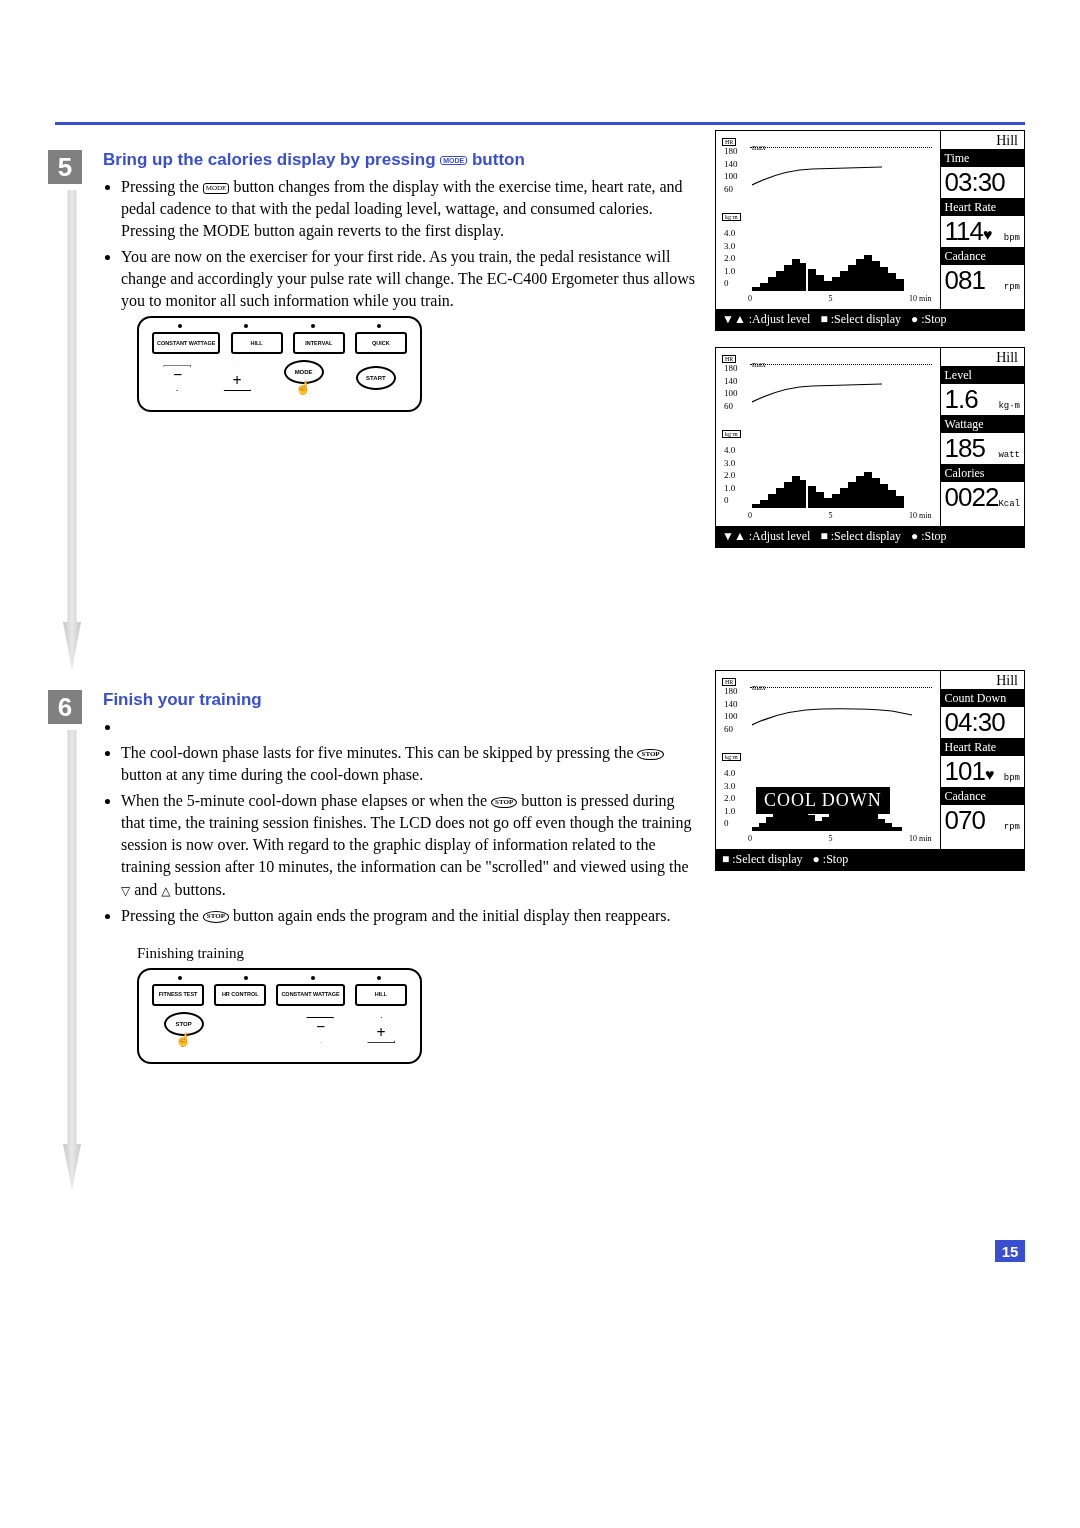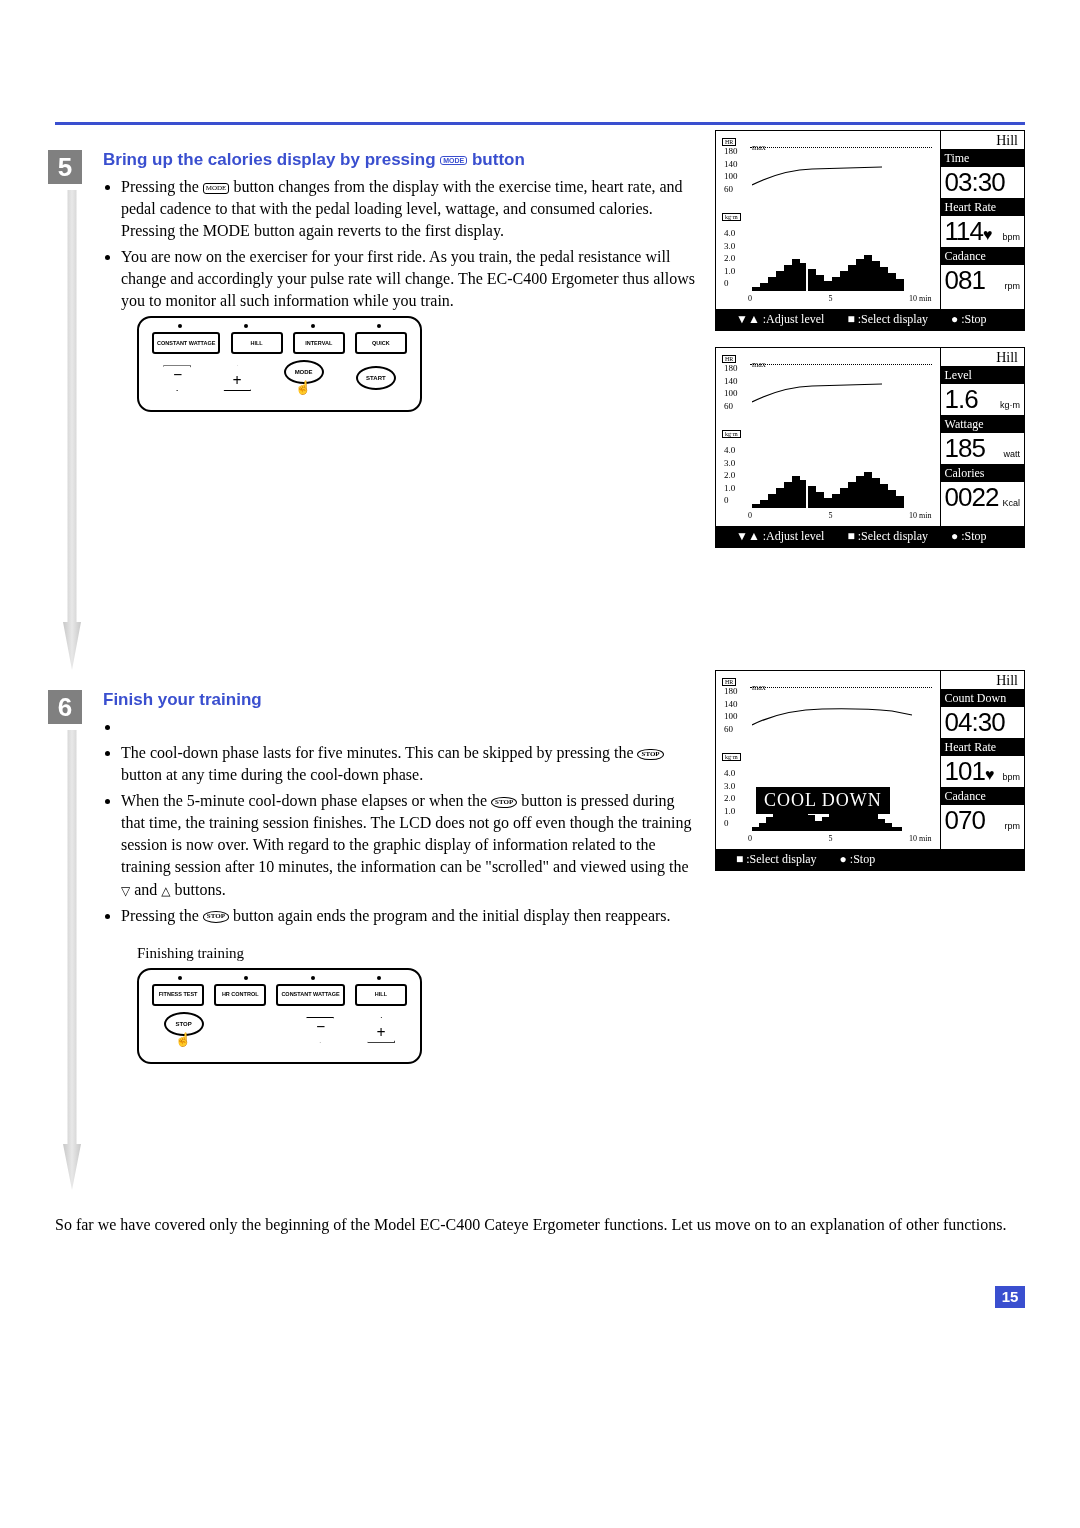--- a/index.html
+++ b/index.html
@@ -185,30 +185,30 @@
     font-size: 26px;
     padding: 0 4px 0 4px;
     display: flex;
     align-items: baseline;
     font-family: Arial, sans-serif;
     letter-spacing: -1px;
   }
   .metric-unit {
     font-size: 9px;
     margin-left: auto;
-    font-family: Liberation Sans, sans-serif;
+    font-family: Liberation Mono, monospace;
     letter-spacing: 0;
   }
   .lcd-foot {
     background: #000;
     color: #fff;
     font-size: 12px;
-    padding: 3px 20px;
-    display: flex;
-    gap: 23px;
+    padding: 3px 6px;
+    display: flex;
+    gap: 10px;
     align-items: center;
   }
   .graph-box {
     position: relative;
   }
   .hr-axis {
     position: absolute;
     left: 2px;
     top: 0;
     font-size: 8px;
@@ -639,16 +639,15 @@
         </div>
         <div class="cooldown-overlay">COOL DOWN</div>
         <div class="lcd-foot">
           <span>■ :Select display</span>
           <span>● :Stop</span>
         </div>
       </div>
     </div>
   </div>
 
-  <div class="closing">So far we have covered only the beginning of the Model EC-C400 Cateye Ergometer functions. Let us move on to an explanation of other functions.</div>
 
   <div class="page-num">15</div>
 </div>
 
 </body></html>

